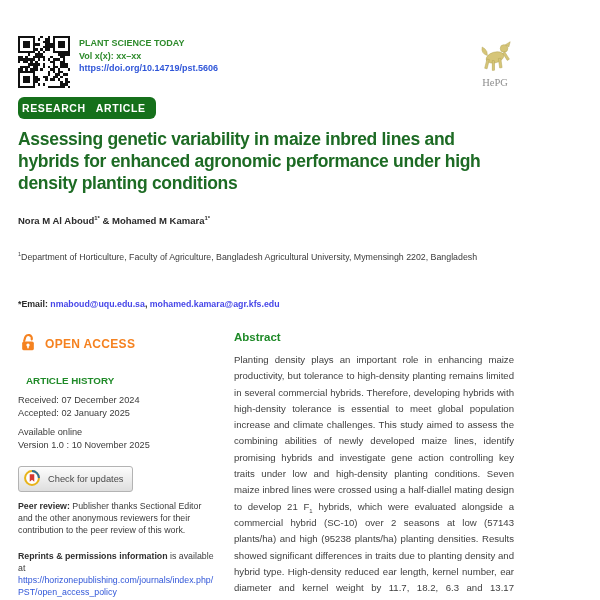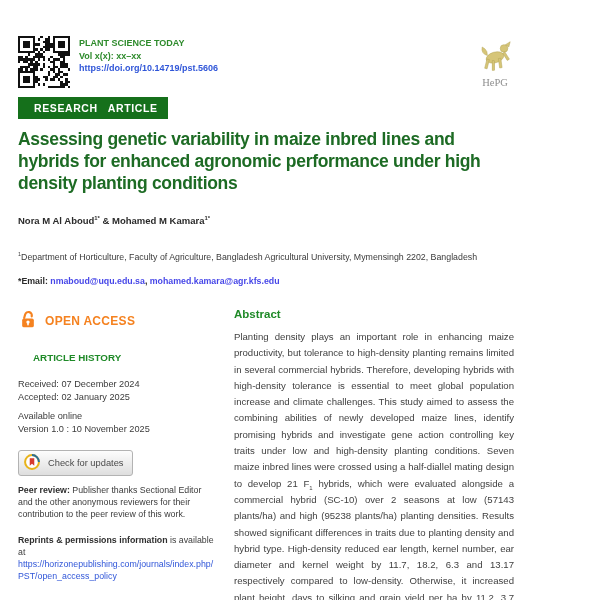--- a/index.html
+++ b/index.html
@@ -19,39 +19,39 @@
   .jinfo .jdoi{color:var(--link-blue);cursor:pointer;}
   .mast-right{display:flex;align-items:flex-start;gap:8px;padding-top:8px;}
   .pub-name{text-align:right;color:var(--horizon-green);font-weight:bold;}
   .pub1{font-size:12px;line-height:15px;letter-spacing:2.5px;}
   .pub2{font-size:12px;line-height:15px;}
   .pub-logo{display:flex;flex-direction:column;align-items:center;margin-top:-4px;}
   .logo-cap{font-family:"Liberation Serif",serif;color:#8d8d8d;font-size:10.5px;line-height:11px;}
 
   
   .banner{display:inline-block;background:var(--banner-green);color:#fff;font-weight:bold;
-    font-size:10.5px;letter-spacing:.6px;word-spacing:7px;padding:5px 10px 5px 16px;margin-top:9px;}
+    font-size:10.5px;letter-spacing:.6px;word-spacing:7px;padding:5px 10px 5px 4px;margin-top:9px;border-radius:6px;}
   .title{color:var(--title-green);font-weight:bold;font-size:17.5px;line-height:22px;
     letter-spacing:-.3px;margin:9px 0 0;max-width:578px;}
   .authors{margin:21px 0 0;font-size:9.5px;font-weight:bold;color:#2b2b2b;}
   sup{font-size:62%;line-height:0;}
   sub{font-size:62%;line-height:0;}
   .affil{margin:26px 0 0;font-size:8.8px;color:#3b3b3b;}
-  .email{margin:14px 0 0;font-size:8.8px;color:#2b2b2b;font-weight:bold;}
+  .email{margin:37px 0 0;font-size:8.8px;color:#2b2b2b;font-weight:bold;}
   .email-link{color:var(--email-blue);cursor:pointer;}
 
   
   .body-cols{display:flex;gap:18px;margin-top:22px;}
   .sidecol{flex:0 0 198px;width:198px;}
   .abscol{flex:1;min-width:0;}
 
   
   .oa-row{display:flex;align-items:center;gap:7px;}
   .oa-text{color:var(--accent-orange);font-weight:bold;font-size:12px;letter-spacing:.3px;}
-  .side-h{color:var(--heading-green);font-size:9.8px;font-weight:bold;margin:15px;}
+  .side-h{color:var(--heading-green);font-size:9.8px;font-weight:bold;margin:8px;}
   .hist-h{margin-top:19px;}
   .side-line{font-size:9.2px;line-height:12.5px;color:#3b3b3b;}
   .hist-grp1{margin-top:5px;}
   .hist-grp2{margin-top:7px;}
   .chk{display:flex;align-items:center;gap:8px;margin-top:15px;border:1px solid #b3b3b3;
     border-radius:3px;background:linear-gradient(#fdfdfd,#dedede);padding:3px 9px 3px 5px;
     font-size:9.3px;color:#4a4a4a;font-family:inherit;cursor:pointer;}
   .addl-h{margin-top:15px;}
   .side-p{font-size:8.8px;line-height:12px;color:#3b3b3b;margin:8px 0 0;overflow-wrap:anywhere;}
   .side-p b{color:#2f2f2f;}

